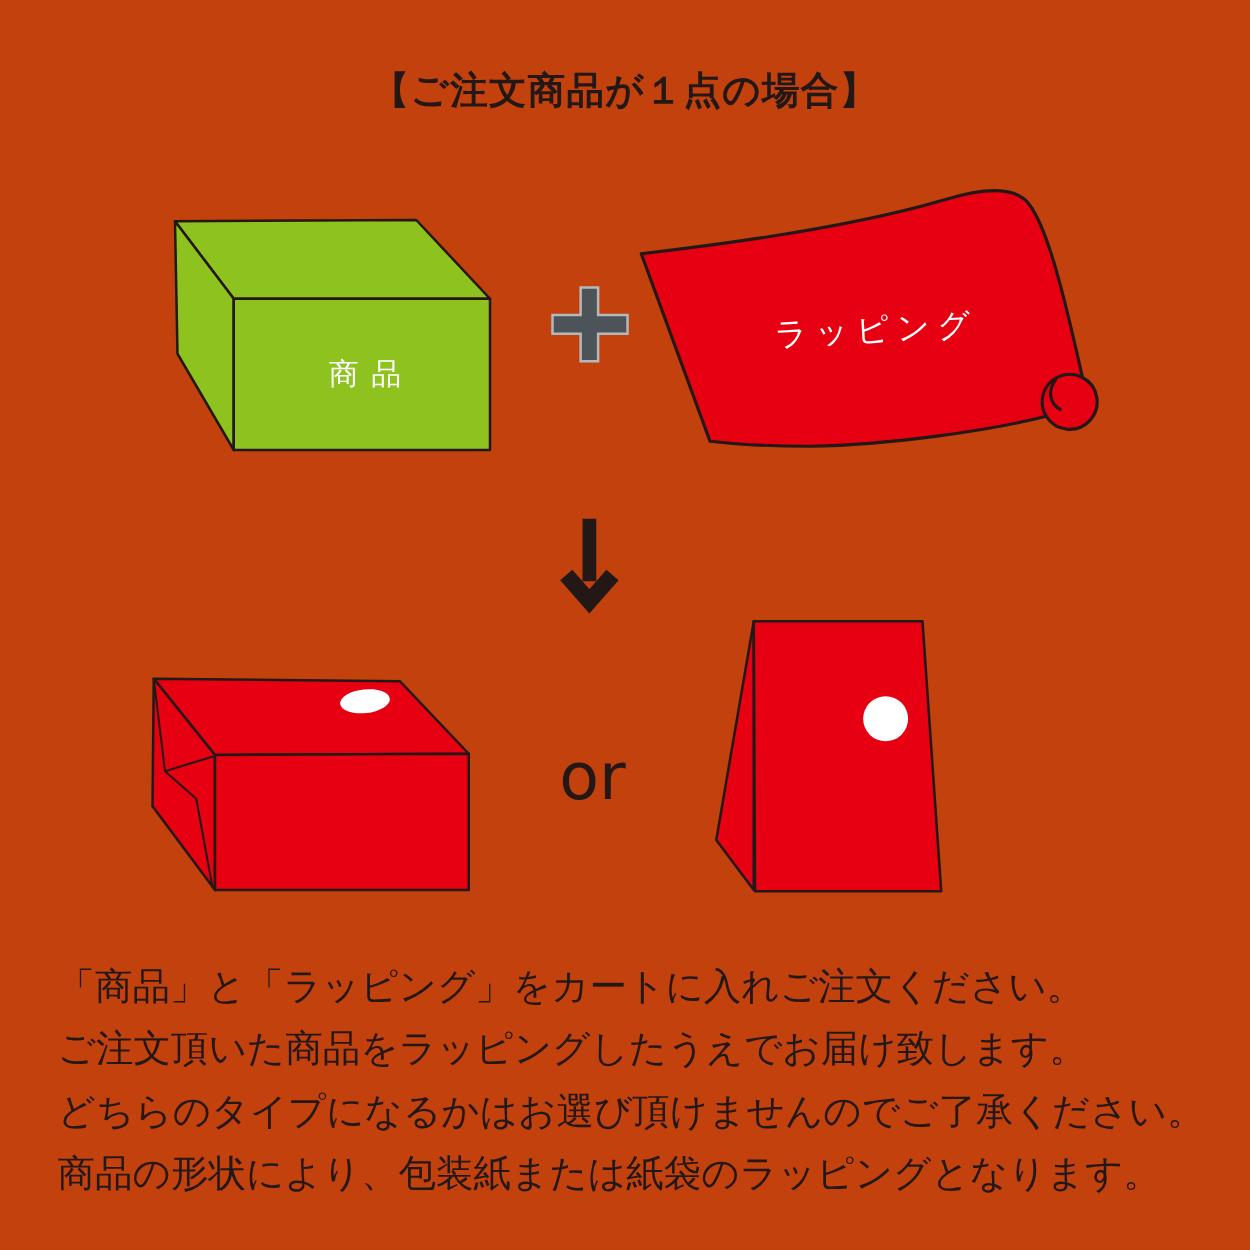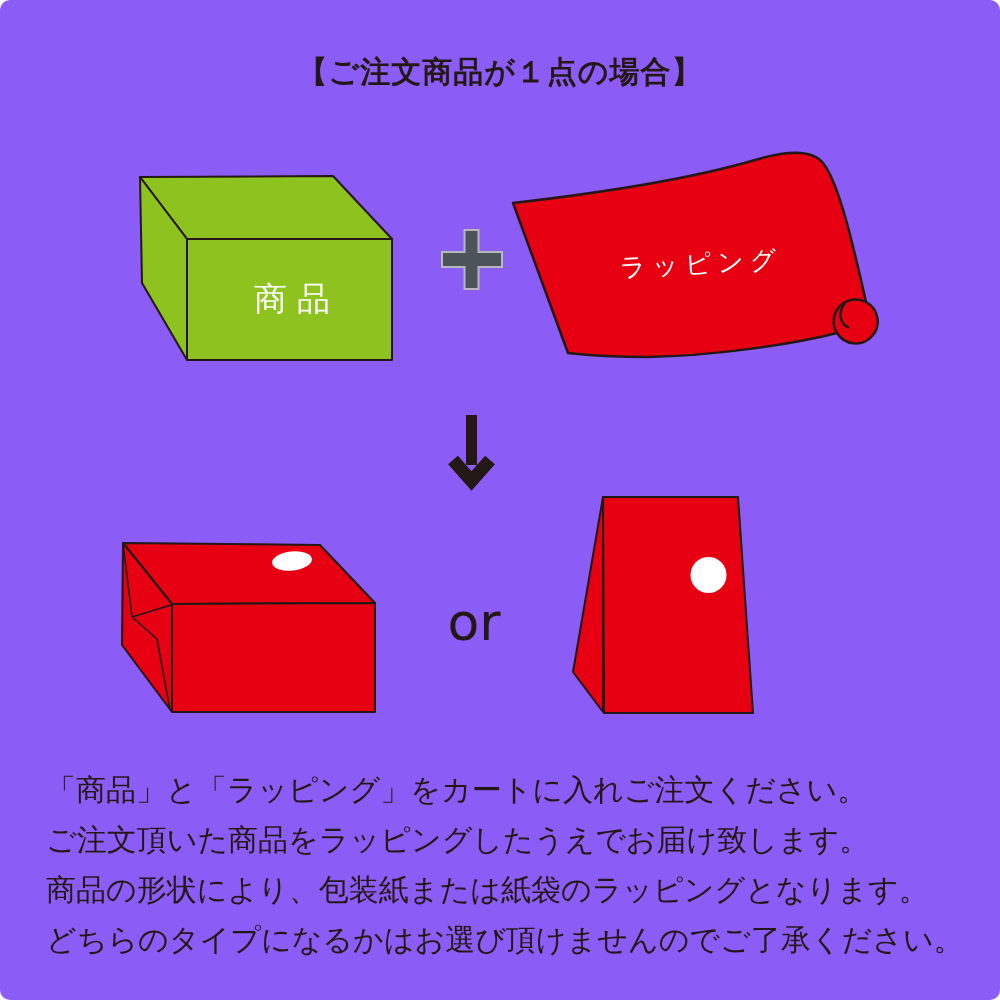--- a/index.html
+++ b/index.html
@@ -4,25 +4,24 @@
 <style>
   html, body {
     margin: 0;
     padding: 0;
     background: #ffffff;
   }
   .stage {
     position: relative;
     width: 1000px;
     height: 1000px;
-    background: #8b5cf6;
+    background: #c2410c;
     overflow: hidden;
     font-family: "DejaVu Sans", "Liberation Sans", sans-serif;
     color: #231815;
-    border-radius: 10px;
   }
   .stage svg.art {
     position: absolute;
     left: 0;
     top: 0;
   }
   .title {
     position: absolute;
     left: 0;
     right: 0;
@@ -35,21 +34,21 @@
   }
   .shape-label {
     position: absolute;
     transform: translate(-50%, -50%);
     color: #ffffff;
     white-space: nowrap;
   }
   .label-product {
     left: 292px;
     top: 299px;
-    font-size: 33px;
+    font-size: 24px;
     letter-spacing: 10px;
     padding-left: 10px; 
   }
   .label-wrapping {
     left: 698px;
     top: 264px;
     font-size: 26px;
     letter-spacing: 6px;
     padding-left: 6px;
     transform: translate(-50%, -50%) rotate(-3deg);
@@ -128,17 +127,17 @@
 
   <div class="shape-label label-product">商品</div>
 
   <div class="shape-label label-wrapping">ラッピング</div>
 
   <div class="or-label">or</div>
 
   <div class="description">
     <div>「商品」と「ラッピング」をカートに入れご注文ください。</div>
     <div>ご注文頂いた商品をラッピングしたうえでお届け致します。</div>
+    <div>どちらのタイプになるかはお選び頂けませんのでご了承ください。</div>
     <div>商品の形状により、包装紙または紙袋のラッピングとなります。</div>
-    <div>どちらのタイプになるかはお選び頂けませんのでご了承ください。</div>
   </div>
 
 </div>
 
 </body></html>

